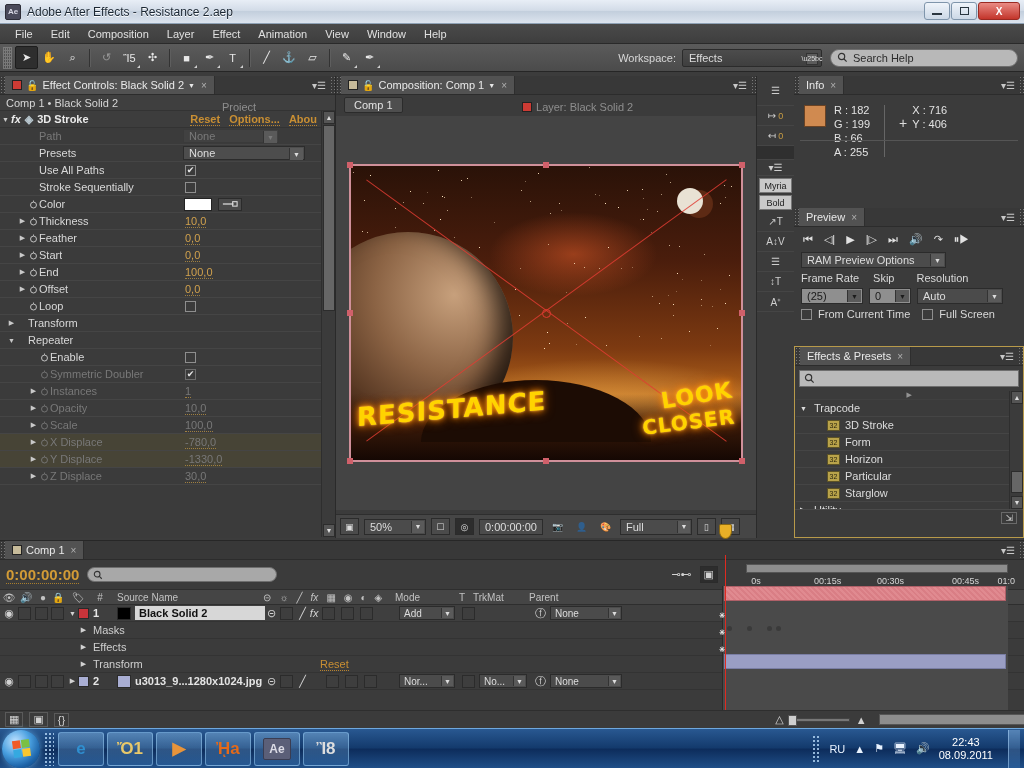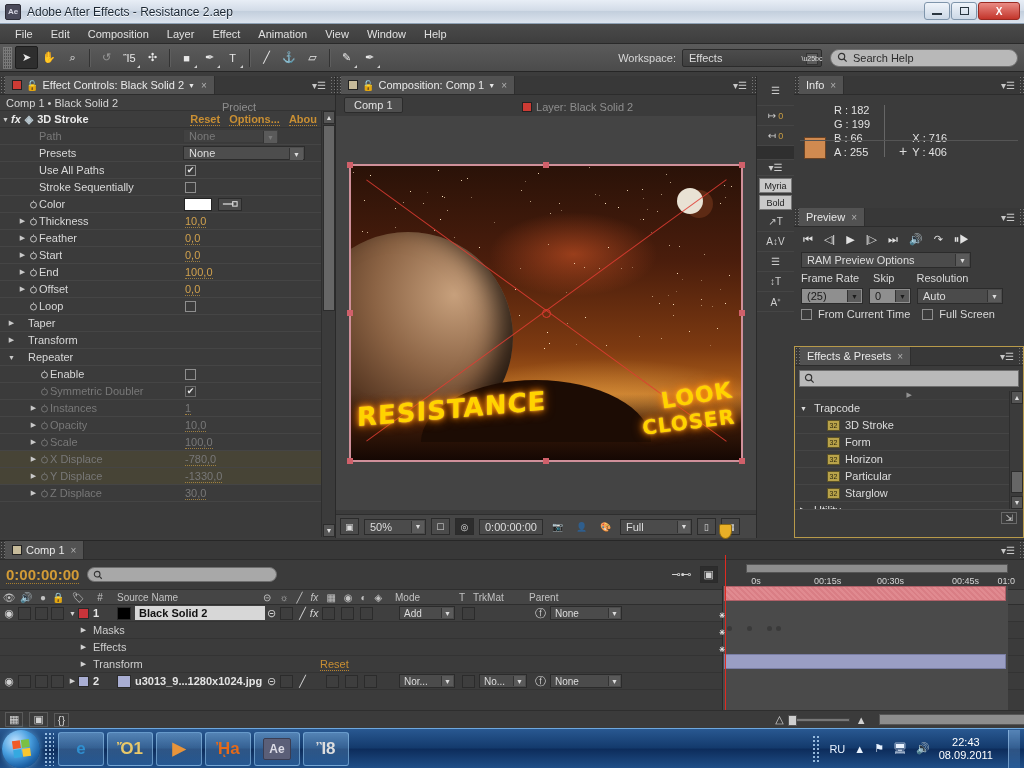--- a/index.html
+++ b/index.html
@@ -183,21 +183,21 @@
 
   
   #charStrip { left:756px; top:76px; width:38px; height:462px; background:#3b3b3b; border-left:1px solid #2a2a2a;}
   .cs-cell { height:20px; display:flex;align-items:center;justify-content:center;color:#cfcfcf;font-size:10px;
     border-bottom:1px solid #454545;}
   .cs-pill { margin:2px; height:15px;background:#c9c9c9;color:#1c1c1c;border:1px solid #777;font-size:9px;
     display:flex;align-items:center;justify-content:center;}
 
   
   #infoPanel { left:794px; top:76px; width:230px; height:132px; }
-  .info-body { display:flex; padding:8px 6px; gap:8px;align-items:flex-end; }
+  .info-body { display:flex; padding:8px 6px; gap:8px; }
   .info-sw { width:22px;height:22px;background:#d08a50;border:1px solid #6b4324; margin-top:2px; margin-left:4px;}
   .info-col { font-size:11px; line-height:14px; color:#e2e2e2; }
   .info-div { width:1px; background:#666; margin:2px 6px; height:52px;}
   .info-rule { position:absolute; left:6px; right:6px; top:64px; height:1px; background:#555;}
 
   #previewPanel { left:794px; top:208px; width:230px; height:138px; }
   .pv-transport { display:flex; align-items:center; gap:11px; padding:6px 9px 4px; color:#e2e2e2; }
   .pv-row { display:flex; align-items:center; gap:6px; padding:2px 7px; }
   .pv-dd { position:relative; height:16px; background:#4b4b4b;border:1px solid #2b2b2b;color:#ddd;font-size:11px;
     display:flex;align-items:center;padding-left:5px;}
@@ -521,26 +521,20 @@
               <span style="width: 17px; flex: 0 0 auto;"></span>
               <span class="tw"></span>
               <span class="ec-stop">
                 <svg width="9" height="9" viewBox="0 0 10 10">
                   <circle cx="5" cy="5.6" r="3.3" fill="none" stroke="#cfcfcf" stroke-width="1"></circle>
                   <line x1="5" y1="0.6" x2="5" y2="2" stroke="#cfcfcf" stroke-width="1"></line>
                 </svg>
               </span>
               <span class="ec-name">Loop</span>
               <span class="ec-cb"></span>
-            </div>
-            <div class="ec-row">
-              <span style="width: 6px; flex: 0 0 auto;"></span>
-              <span class="tw">▶</span>
-              <span class="ec-stop"></span>
-              <span class="ec-name">Taper</span>
             </div>
             <div class="ec-row">
               <span style="width: 6px; flex: 0 0 auto;"></span>
               <span class="tw">▶</span>
               <span class="ec-stop"></span>
               <span class="ec-name">Transform</span>
             </div>
             <div class="ec-row">
               <span style="width: 6px; flex: 0 0 auto;"></span>
               <span class="tw">▼</span>
@@ -902,21 +896,21 @@
       <span>⏮</span>
       <span>◁|</span>
       <span>▶</span>
       <span>|▷</span>
       <span>⏭</span>
       <span>🔊</span>
       <span>↷</span>
       <span>⏸▶</span>
     </div>
     <div class="pv-row">
-      <div class="pv-dd" style="width:170px">
+      <div class="pv-dd" style="width:145px">
         <span>RAM Preview Options</span>
         <span class="a">▼</span>
       </div>
     </div>
     <div class="pv-row" style="gap:14px">
       <span class="pv-lbl">Frame Rate</span>
       <span class="pv-lbl">Skip</span>
       <span class="pv-lbl" style="margin-left:8px">Resolution</span>
     </div>
     <div class="pv-row">

